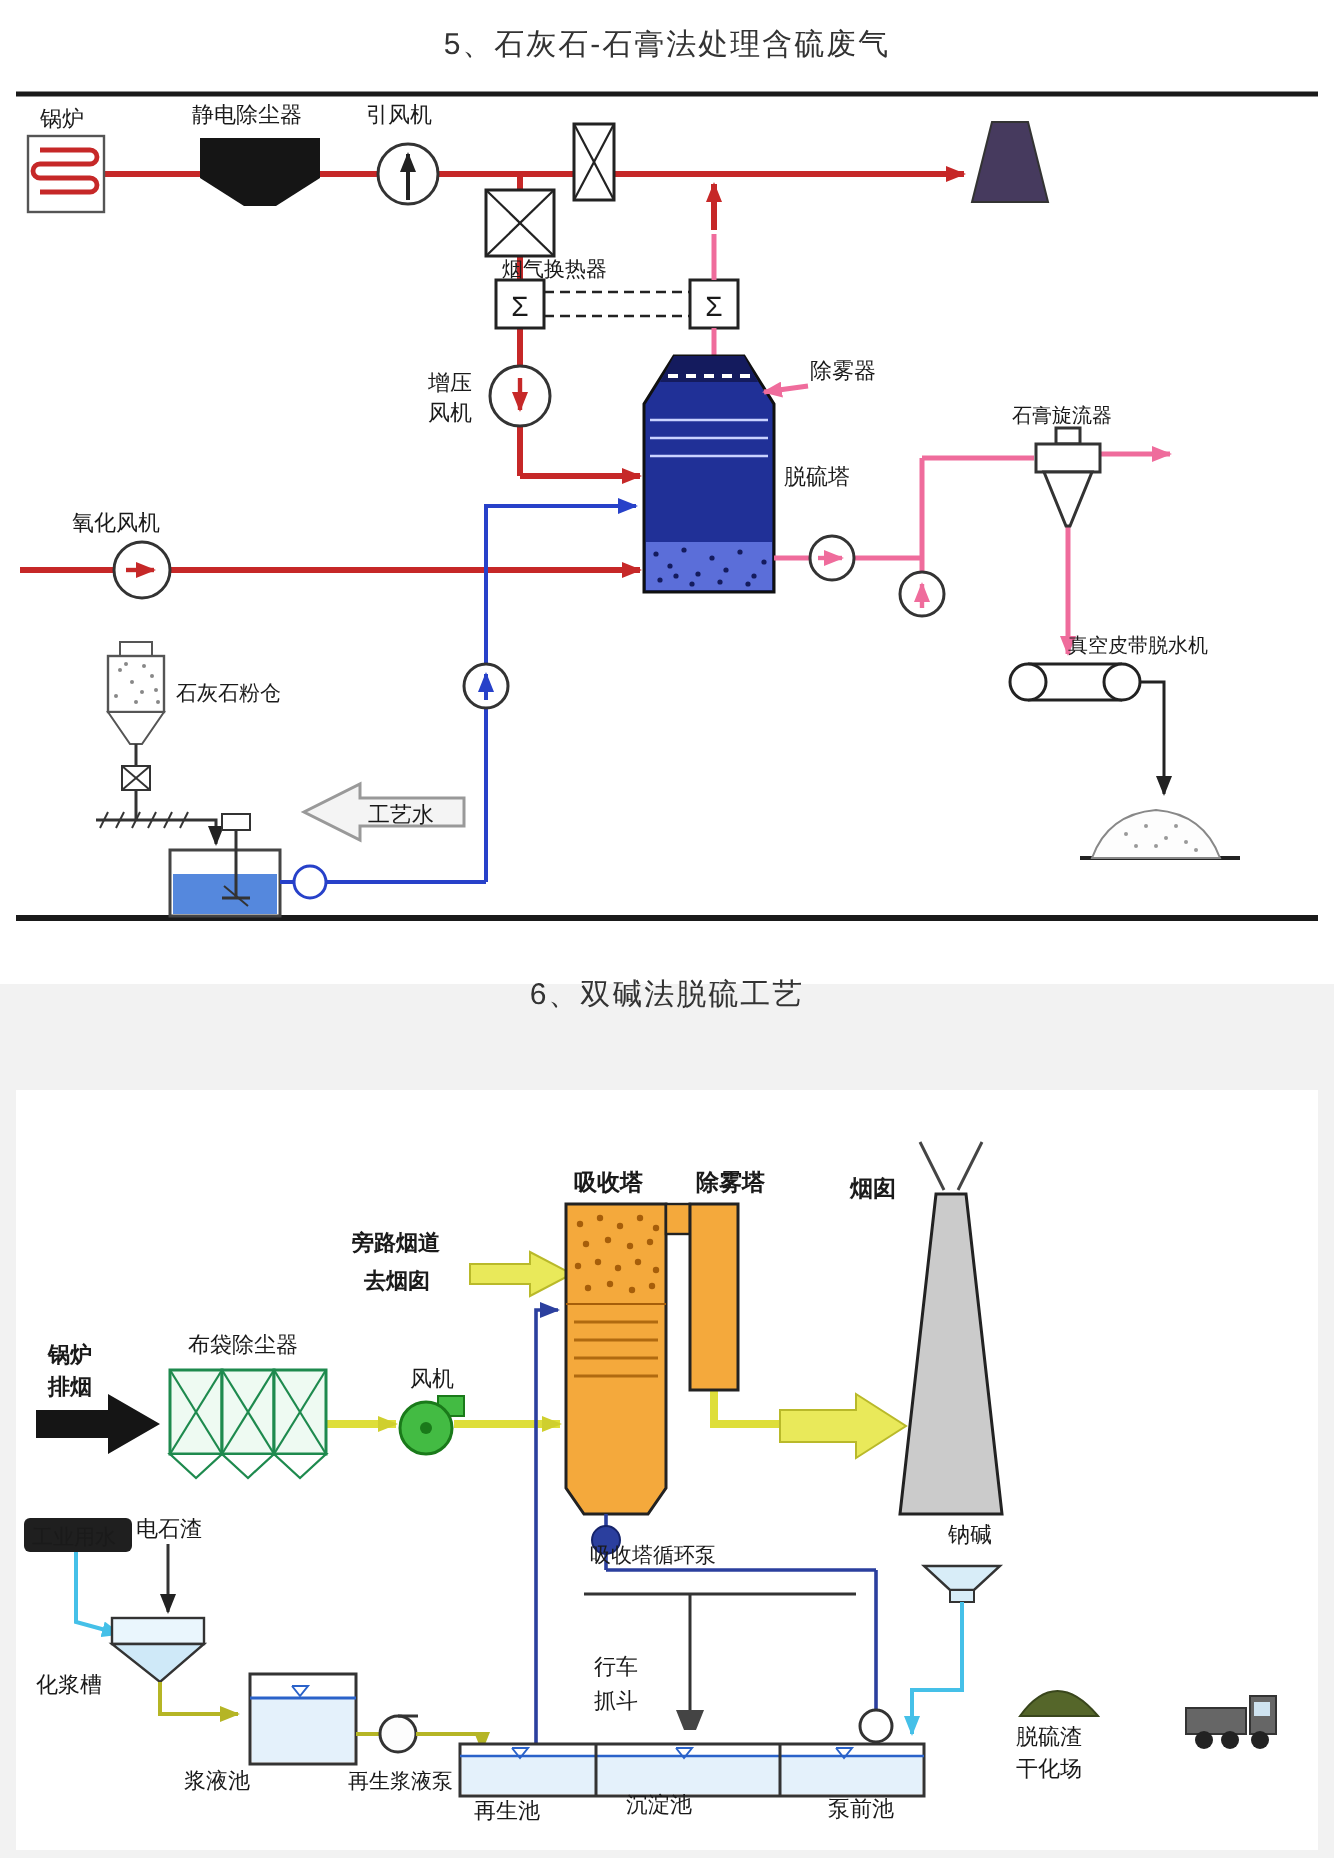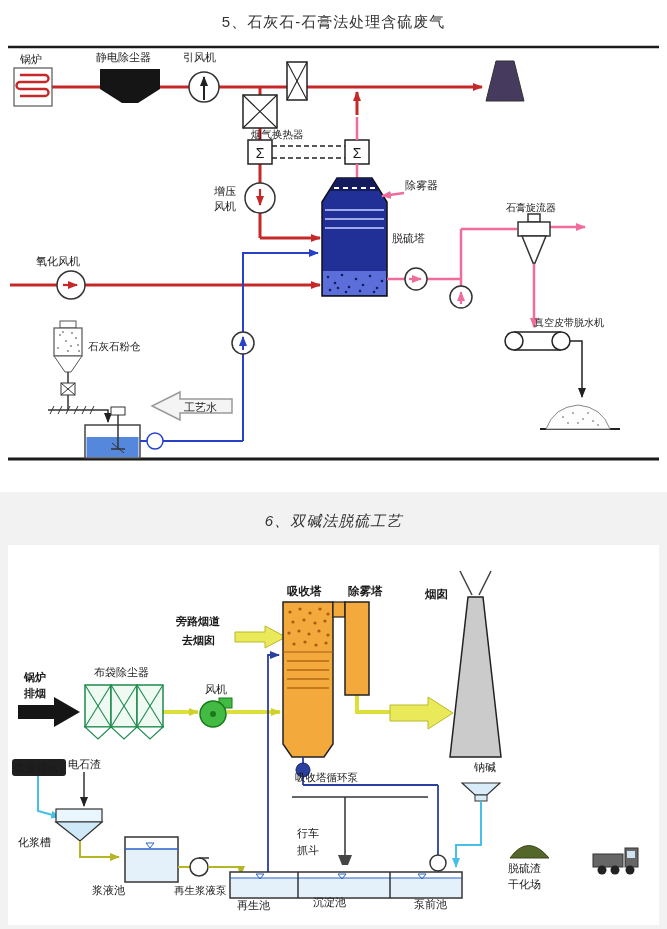--- a/index.html
+++ b/index.html
@@ -3,21 +3,21 @@
 <meta charset="utf-8">
 <style>
   html,body{margin:0;padding:0;background:#e9e9e9;}
   .page{position:relative;width:667px;height:929px;background:#f2f2f2;overflow:hidden;
         font-family:"Liberation Sans","DejaVu Sans",sans-serif;}
   .bg-top{position:absolute;left:0;top:0;width:667px;height:492px;background:#ffffff;}
   .bg-bot{position:absolute;left:8px;top:545px;width:651px;height:380px;background:#ffffff;}
   .title{position:absolute;left:0;width:667px;text-align:center;color:#333;
          font-size:15px;letter-spacing:1px;}
   .t1{top:13px;}
-  .t2{top:512px;font-style:italic;}
+  .t2{top:488px;}
   .panel{position:absolute;left:8px;}
   .p1{top:45px;width:651px;height:420px;}
   .p2{top:545px;width:651px;height:384px;}
   svg{display:block;}
   text{font-family:"Liberation Sans","DejaVu Sans",sans-serif;fill:#1a1a1a;}
 </style>
 </head>
 <body>
 
 <div class="page">

